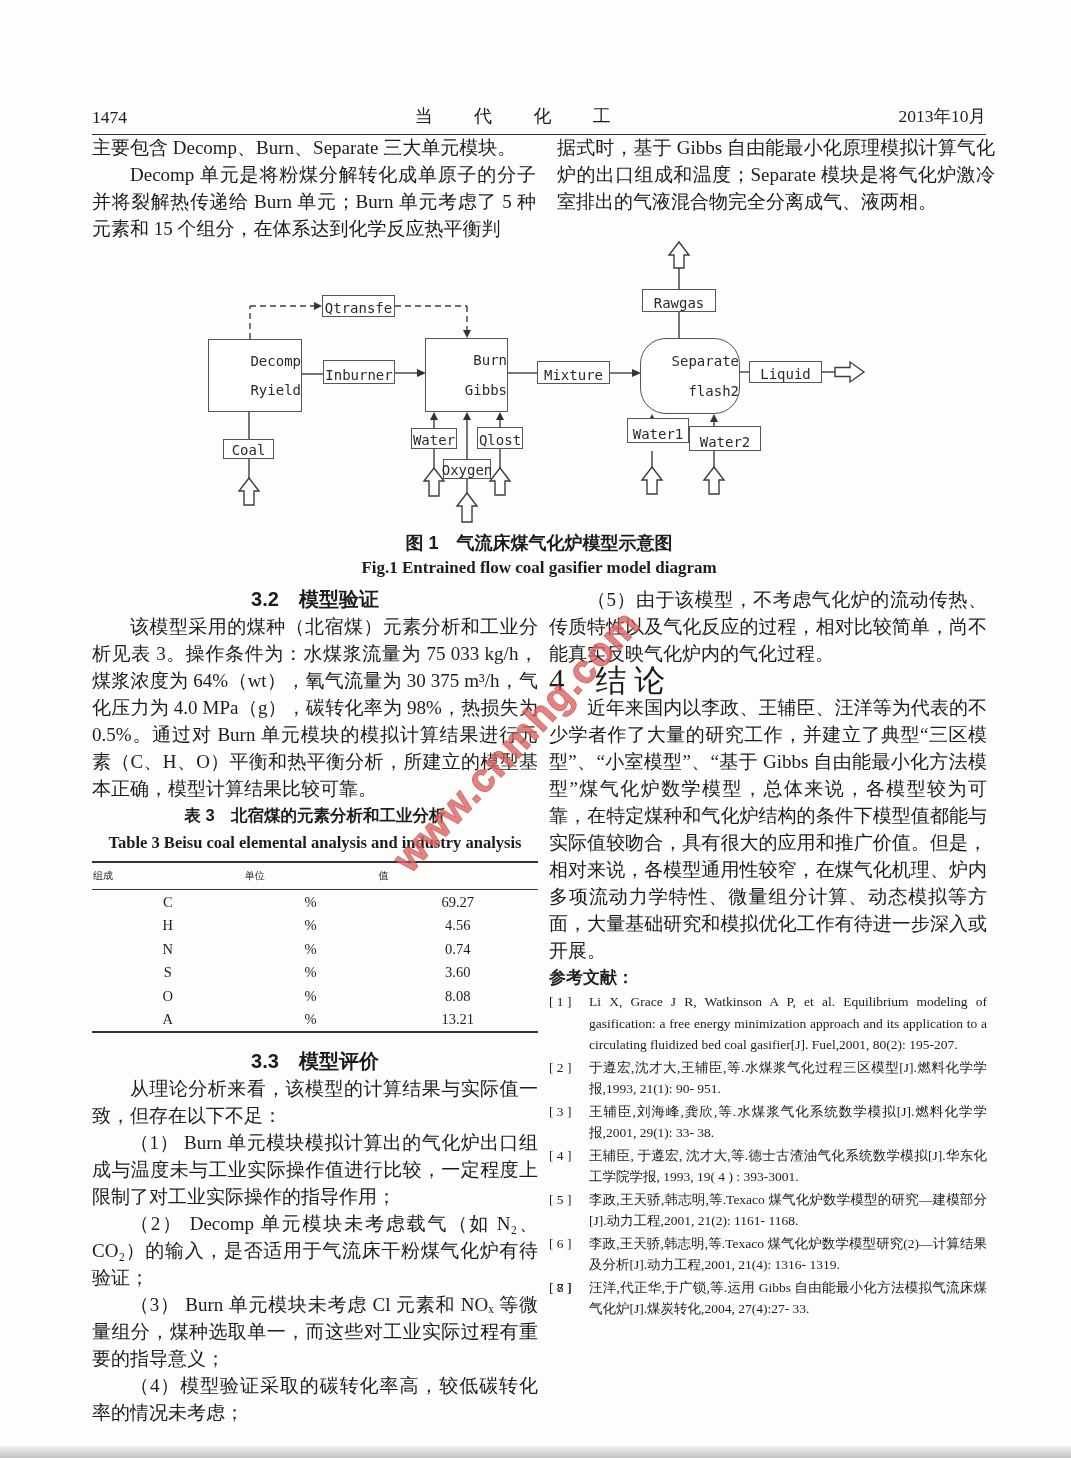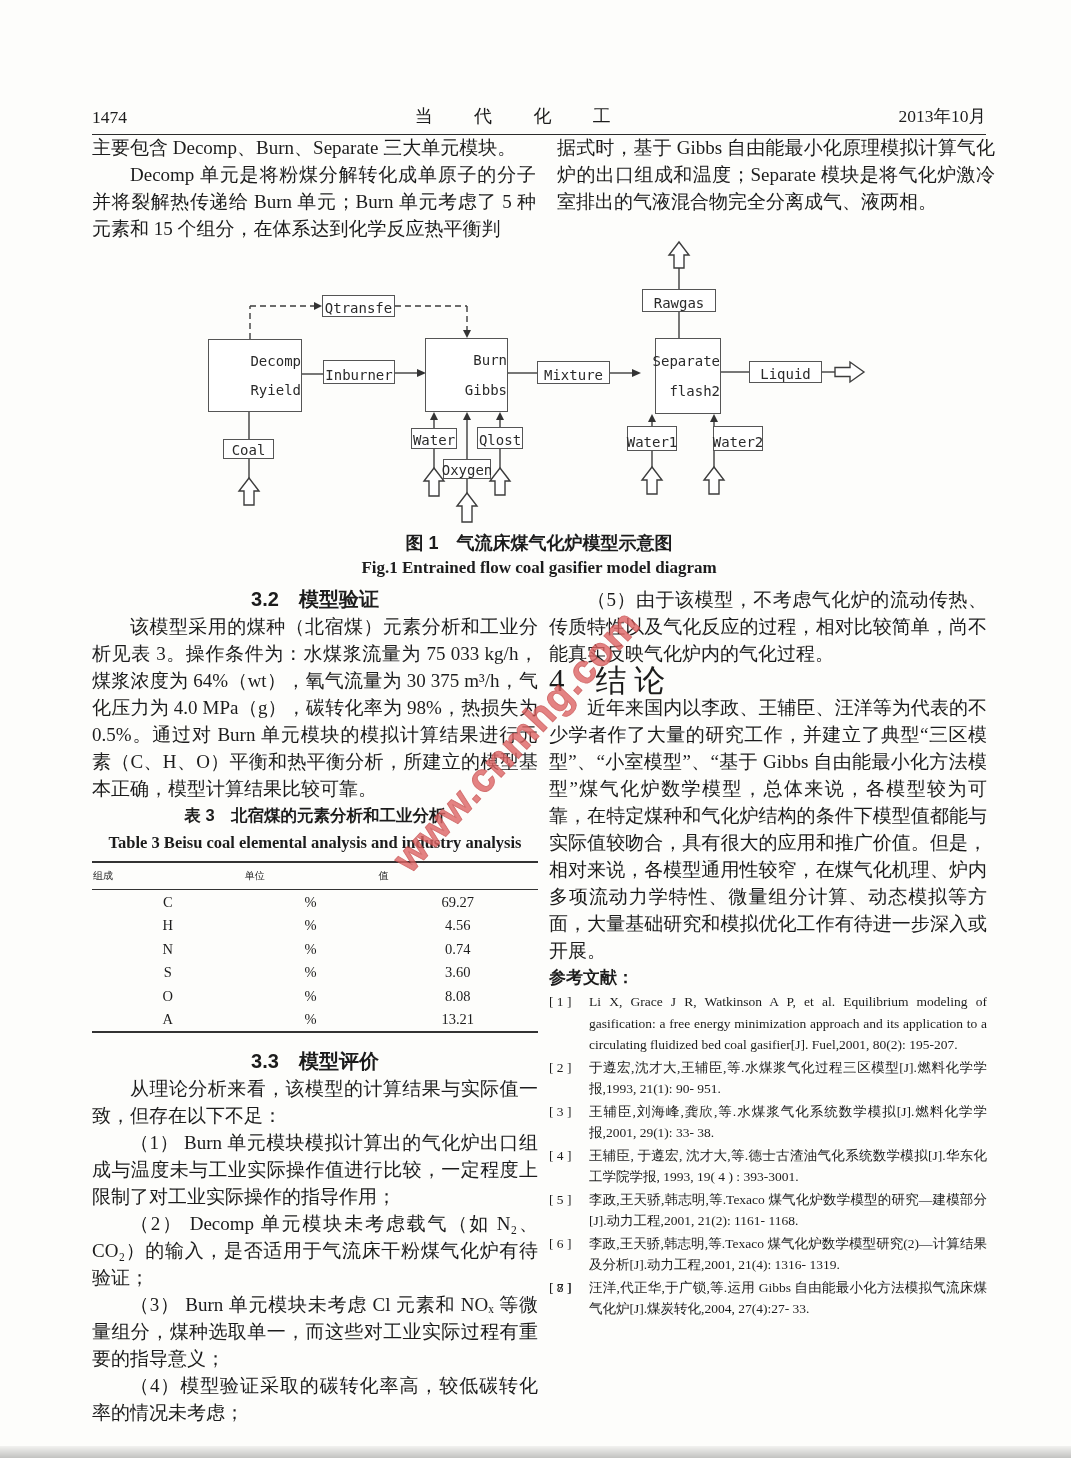--- a/index.html
+++ b/index.html
@@ -143,21 +143,21 @@
   <div class="dbox" style="left:188px;top:120px;width:72px;height:24px;">
     <span>Inburner</span>
   </div>
   <div class="dbox tall" style="left:290px;top:98px;width:83px;height:74px;">
     <span>Burn</span>
     <span>Gibbs</span>
   </div>
   <div class="dbox" style="left:402px;top:121px;width:73px;height:23px;">
     <span>Mixture</span>
   </div>
-  <div class="dbox tall" style="left:520px;top:98px;width:66px;height:76px;">
+  <div class="dbox tall" style="left:505px;top:98px;width:100px;height:76px;border-radius:26px;">
     <span>Separate</span>
     <span>flash2</span>
   </div>
   <div class="dbox" style="left:507px;top:49px;width:74px;height:23px;">
     <span>Rawgas</span>
   </div>
   <div class="dbox" style="left:614px;top:121px;width:73px;height:22px;">
     <span>Liquid</span>
   </div>
   <div class="dbox" style="left:88px;top:199px;width:51px;height:20px;">
@@ -165,24 +165,24 @@
   </div>
   <div class="dbox" style="left:276px;top:188px;width:46px;height:21px;">
     <span>Water</span>
   </div>
   <div class="dbox" style="left:308px;top:219px;width:48px;height:20px;">
     <span>Oxygen</span>
   </div>
   <div class="dbox" style="left:342px;top:187px;width:46px;height:22px;">
     <span>Qlost</span>
   </div>
-  <div class="dbox" style="left:492px;top:186px;width:50px;height:25px;">
+  <div class="dbox" style="left:492px;top:178px;width:62px;height:25px;">
     <span>Water1</span>
   </div>
-  <div class="dbox" style="left:554px;top:186px;width:50px;height:25px;margin-left:24px;">
+  <div class="dbox" style="left:554px;top:186px;width:72px;height:25px;">
     <span>Water2</span>
   </div>
 </div>
 
 <div class="abs figcap">
   <div class="zh">图 1　气流床煤气化炉模型示意图</div>
   <div class="en">Fig.1 Entrained flow coal gasifier model diagram</div>
 </div>
 
 <div class="abs col" style="left:92px;top:586px;width:446px;">

